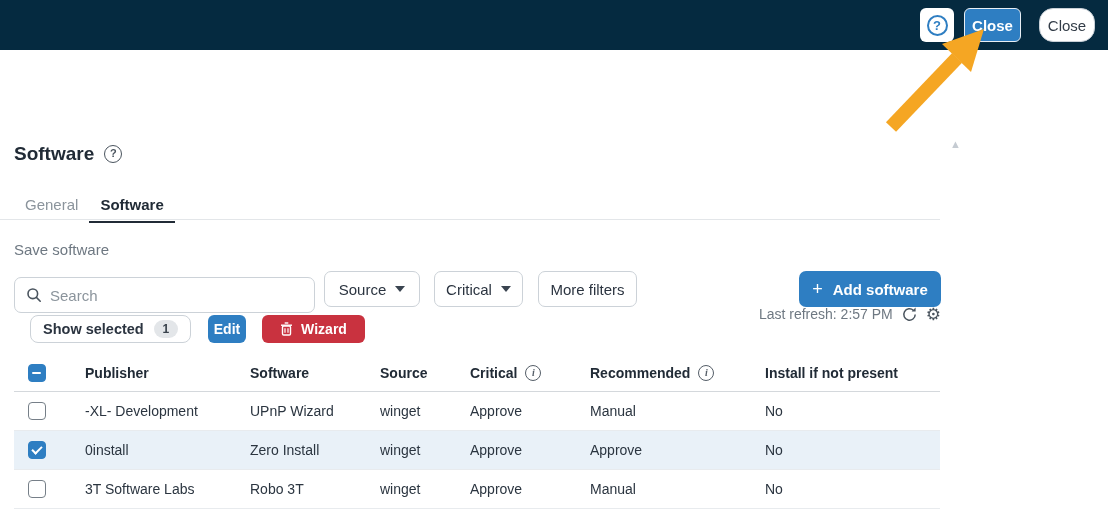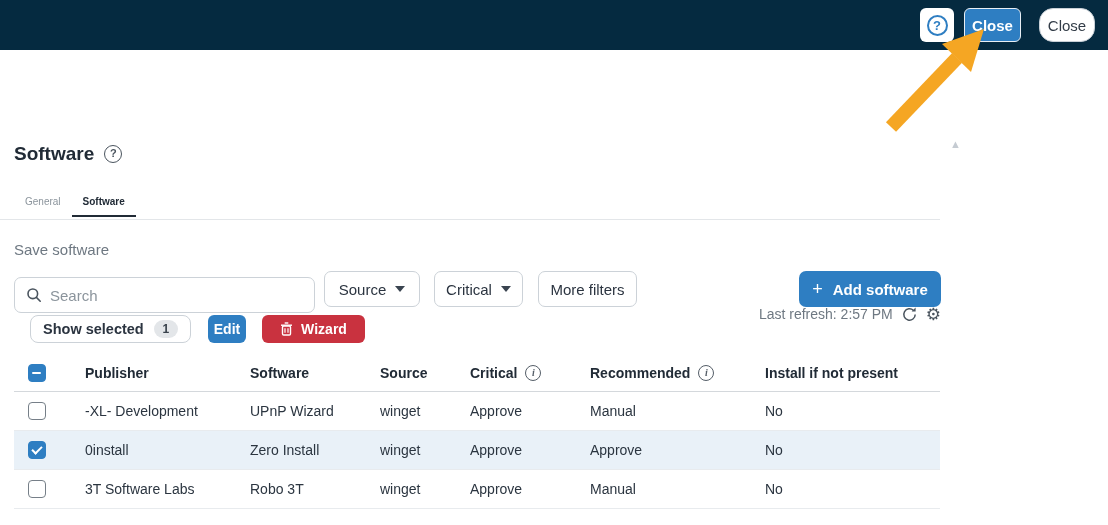--- a/index.html
+++ b/index.html
@@ -30,21 +30,21 @@
 
   
   .page-title-row { position:absolute; top:143px; left:14px; display:flex;
                     align-items:center; gap:10px; }
   .page-title { font-size:19px; font-weight:600; color:#212b36; }
   .q-icon { width:18px; height:18px; border:1.4px solid #4a545e; border-radius:50%;
             color:#4a545e; font-size:11px; line-height:15px; text-align:center;
             font-weight:600; }
 
   .tabs { position:absolute; top:190px; left:14px; display:flex; }
-  .tab { padding:6px 11px 8px; font-size:10px; cursor:pointer; }
+  .tab { padding:6px 11px 8px; font-size:15px; cursor:pointer; }
   .tab.inactive { color:#8b949c; }
   .tab.active { color:#212b36; font-weight:600; border-bottom:2px solid #212b36; }
   .tab-divider { position:absolute; top:219px; left:0; width:940px; height:1px;
                  background:#e3e6e9; }
 
   .section-label { position:absolute; top:241px; left:14px; font-size:15px;
                    color:#6e7882; }
 
   
   .search-box { position:absolute; top:277px; left:14px; width:301px; height:36px;

